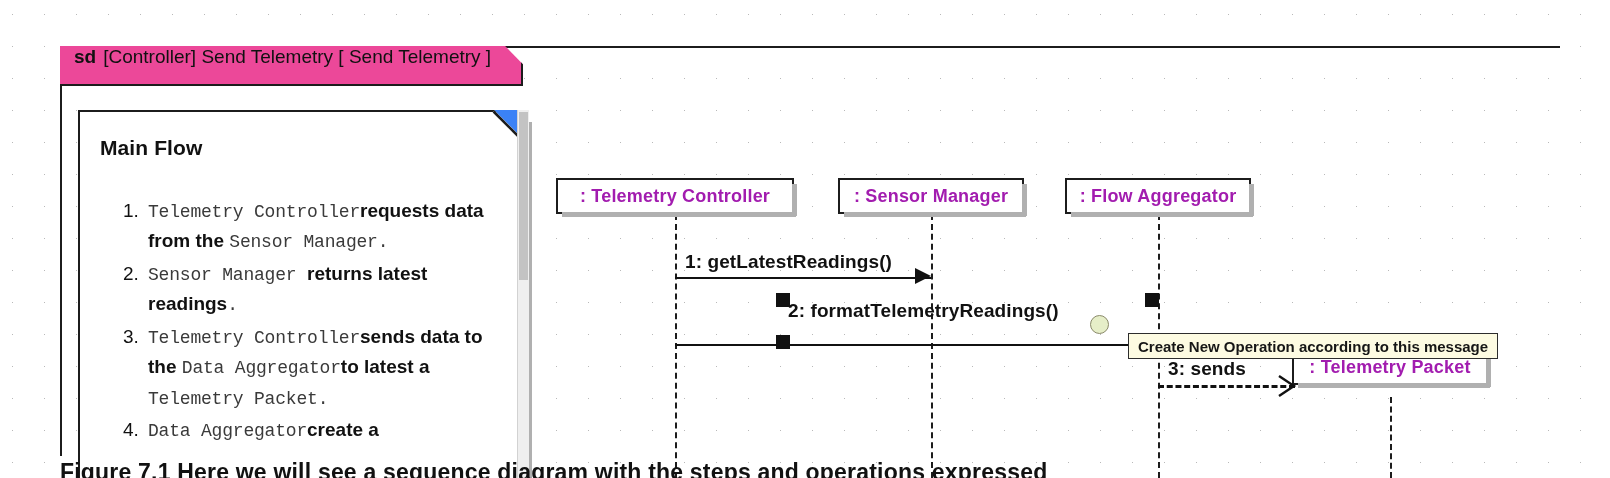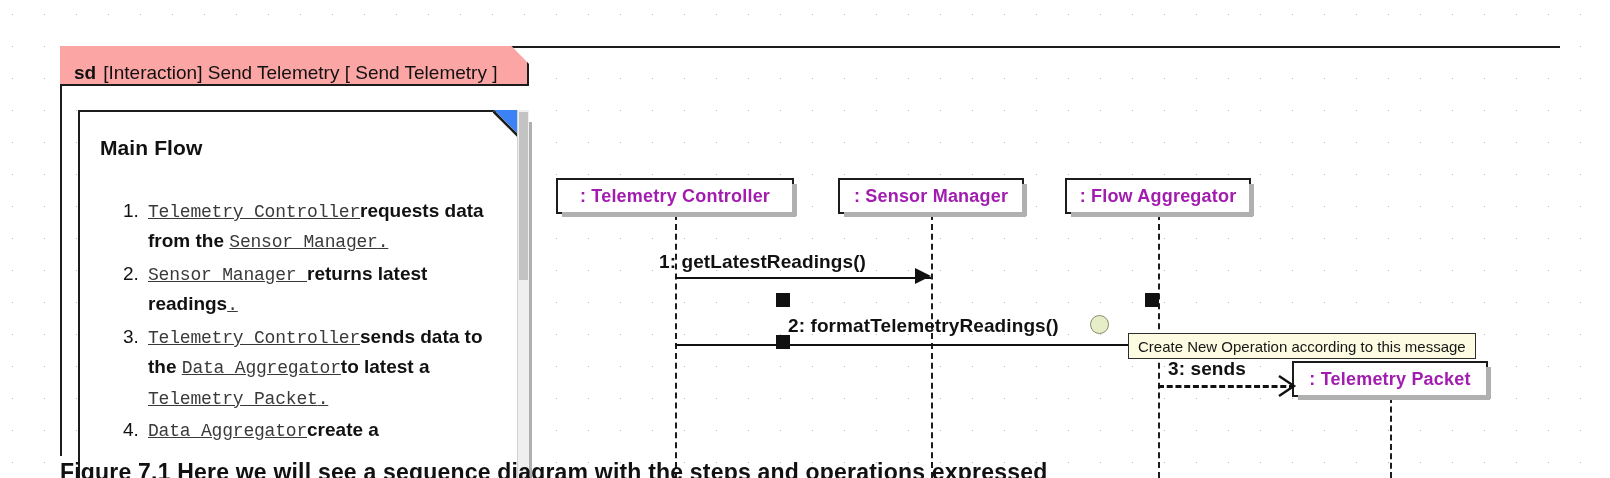--- a/index.html
+++ b/index.html
@@ -40,24 +40,24 @@
     background: transparent;
   }
   #frame-tab {
     position: absolute;
     left: 60px; top: 46px;
     height: 40px;
     box-sizing: border-box;
     border: 2px solid #1c1c1c;
     border-left: none;
     border-top: none;
-    background: #fca5a5;
+    background: #ec4899;
     padding: 0 30px 0 14px;
     display: flex;
-    align-items: flex-end;
+    align-items: flex-start;
     color: #111111;
     font-size: 19px;
     white-space: nowrap;
     clip-path: polygon(0 0, calc(100% - 18px) 0, 100% 46%, 100% 100%, 0 100%);
   }
   #frame-tab .kw { font-weight: bold; margin-right: 7px; }
 
   
   #note {
     position: absolute;
@@ -110,21 +110,20 @@
     font-size: 19px;
     line-height: 1.58;
     margin-bottom: 2px;
     padding-left: 4px;
   }
   #note-list li .mono {
     font-family: "Liberation Mono", "DejaVu Sans Mono", monospace;
     font-size: 18px;
     color: #3a3a3a;
     letter-spacing: -0.2px;
-    text-decoration: underline;
   }
   #note-list li .bold {
     font-weight: bold;
     color: #111111;
   }
   
   #note-scroll {
     position: absolute;
     left: 517px; top: 110px;
     width: 11px; height: 368px;
@@ -229,20 +228,21 @@
     background: #fdfbe2;
     border: 1px solid #2d2d2d;
     box-sizing: border-box;
     display: flex;
     align-items: center;
     padding: 0 9px;
     font-size: 15px;
     color: #161616;
     white-space: nowrap;
     z-index: 12;
+    font-weight: bold;
   }
 
   
   #caption {
     position: absolute;
     left: 60px; top: 459px;
     font-size: 23px;
     font-weight: bold;
     color: #111111;
     white-space: nowrap;
@@ -253,21 +253,21 @@
 </head>
 <body>
 
 <div id="app">
 
   <div id="canvas"></div>
 
   <div id="frame"></div>
   <div id="frame-tab">
     <span class="kw">sd</span>
-    <span>[Interaction] Send Telemetry [ Send Telemetry ]</span>
+    <span>[Controller] Send Telemetry [ Send Telemetry ]</span>
   </div>
 
   <div id="note-shadow-r"></div>
   <div id="note">
     <div id="note-shape"></div>
     <svg id="note-fold" viewBox="0 0 34 34">
       <path d="M1,1 L33,33 L1,33 Z" fill="#ffffff" stroke="none" transform="translate(0,0)"></path>
       <path d="M1.5,1.5 L32.5,32.5" stroke="#1c1c1c" stroke-width="2.5" fill="none"></path>
     </svg>
     <div id="note-body">
@@ -296,31 +296,31 @@
         <span class="shadow"></span>
         <span class="shadow-r"></span>
       </div>
       <div class="lifeline-line" style="left: 931px; top: 214px; height: 264px;"></div>
       <div class="lifeline-head" style="left: 1065px; top: 178px; width: 186px;">
         <span>: Flow Aggregator</span>
         <span class="shadow"></span>
         <span class="shadow-r"></span>
       </div>
       <div class="lifeline-line" style="left: 1158px; top: 214px; height: 264px;"></div>
-      <div class="lifeline-head" style="left: 1292px; top: 361px; width: 196px; align-items: center;">
+      <div class="lifeline-head" style="left: 1292px; top: 349px; width: 196px; align-items: center;">
         <span>: Telemetry Packet</span>
         <span class="shadow"></span>
         <span class="shadow-r"></span>
       </div>
       <div class="lifeline-line" style="left: 1390px; top: 397px; height: 81px;"></div>
       <div class="msg-line" style="left: 675px; top: 277px; width: 256px;"></div>
-      <div class="msg-label" style="left: 659px; top: 251px;">1: getLatestReadings()</div>
+      <div class="msg-label" style="left: 685px; top: 251px;">1: getLatestReadings()</div>
       <div class="arrow-solid" style="left: 915px; top: 268px;"></div>
       <div class="msg-line" style="left: 675px; top: 344px; width: 483px;"></div>
-      <div class="msg-label" style="left: 788px; top: 315px;">2: formatTelemetryReadings()</div>
+      <div class="msg-label" style="left: 788px; top: 300px;">2: formatTelemetryReadings()</div>
       <div class="handle-sq" style="left: 776px; top: 293px;"></div>
       <div class="handle-sq" style="left: 776px; top: 335px;"></div>
       <div class="handle-sq" style="left: 1145px; top: 293px;"></div>
       <div class="handle-sq" style="left: 1145px; top: 335px;"></div>
       <div class="handle-circle" style="left: 1090px; top: 315px;"></div>
       <div class="msg-line dashed" style="left: 1158px; top: 385px; width: 137px;"></div>
       <div class="msg-label" style="left: 1168px; top: 358px;">3: sends</div>
       <svg class="arrow-open" width="20" height="22" viewBox="0 0 20 22" style="left: 1277px; top: 375px;">
         <path d="M2,1 L17,11 L2,21" fill="none" stroke="#111111" stroke-width="2.4"></path>
       </svg>

